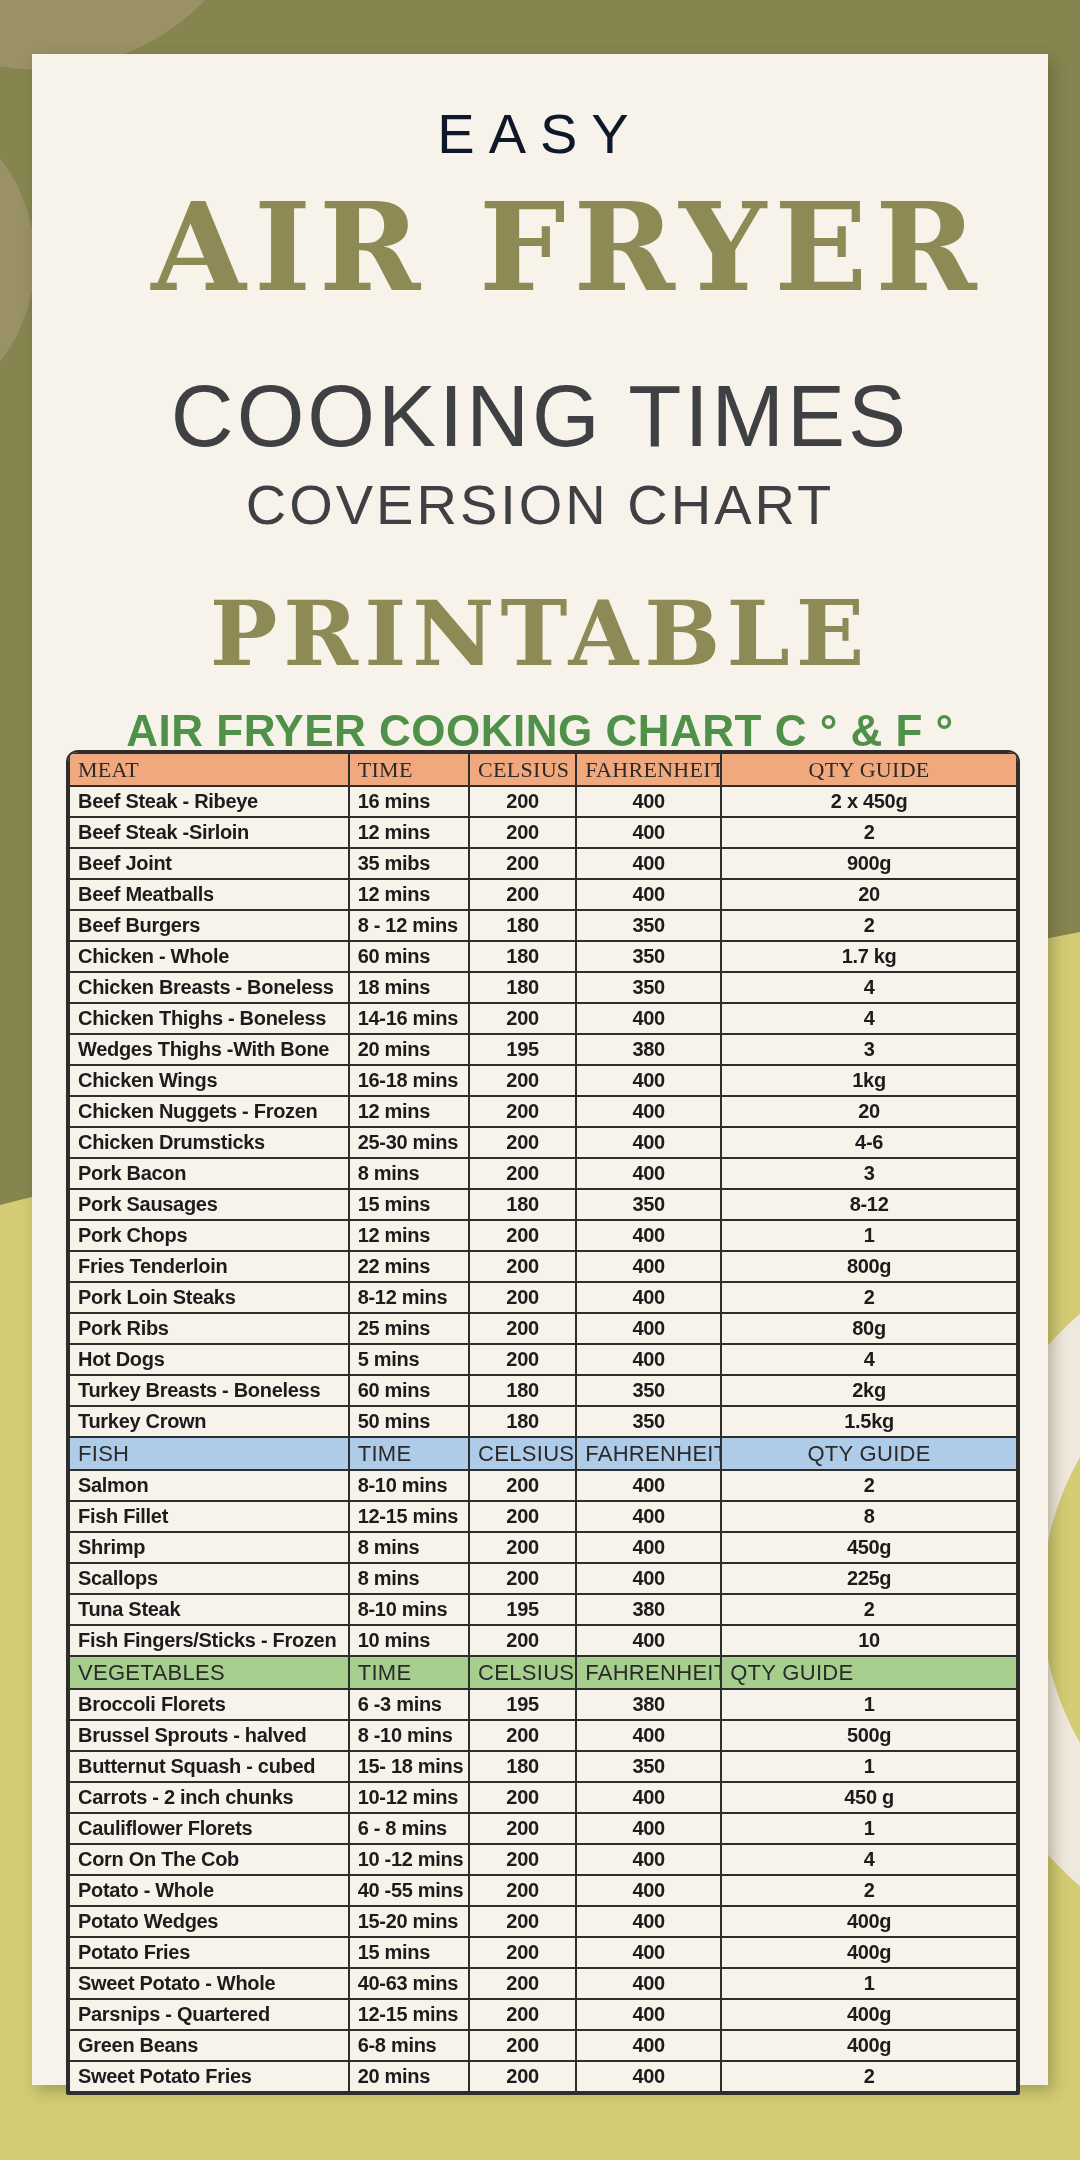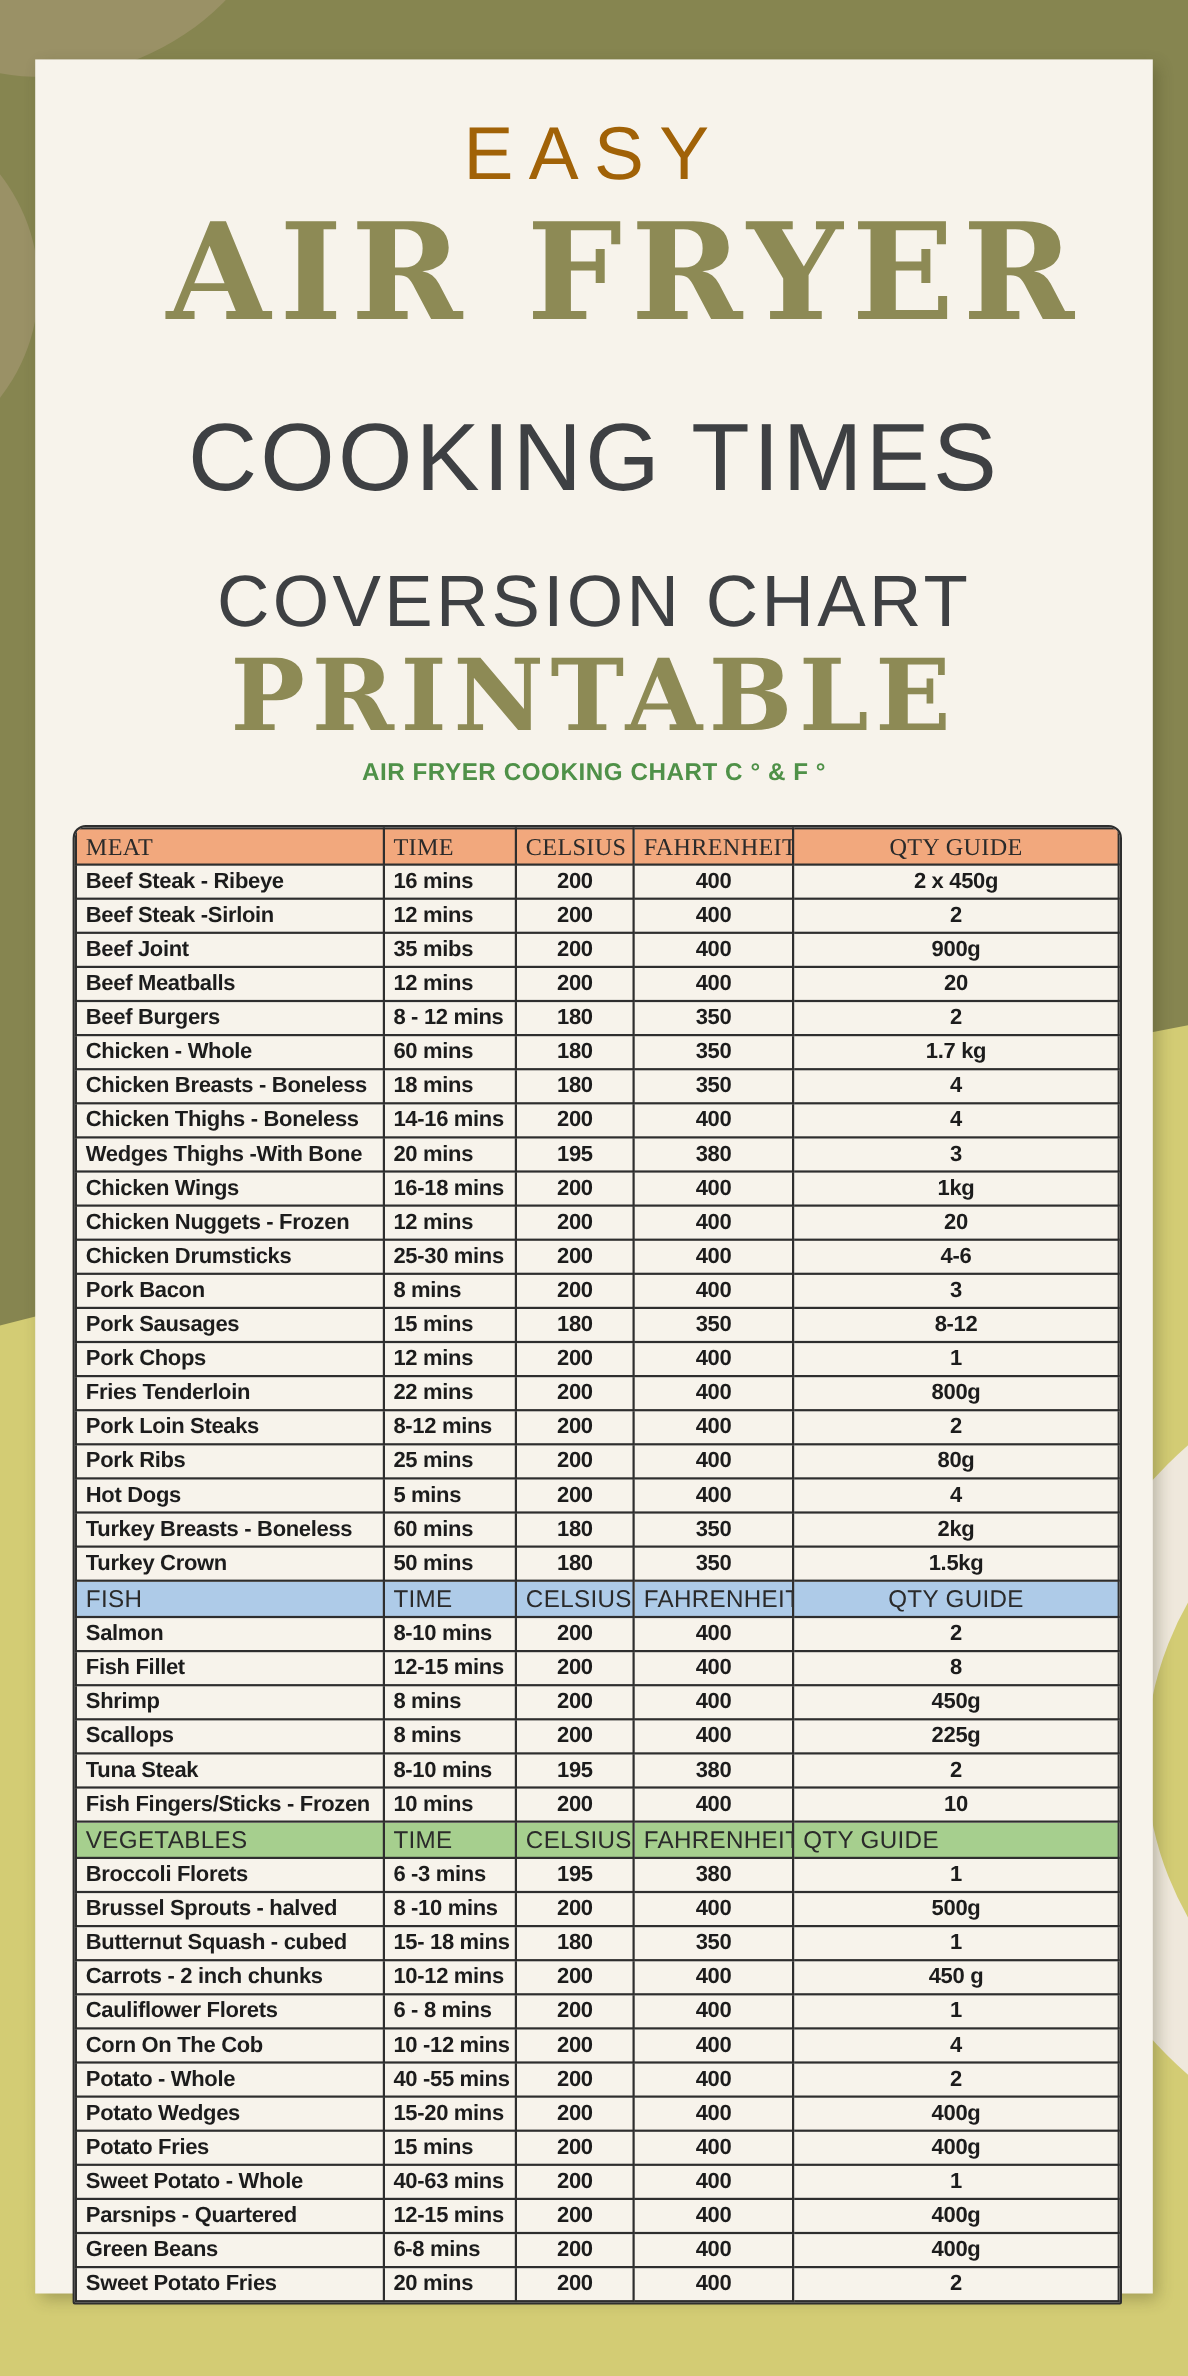--- a/index.html
+++ b/index.html
@@ -18,26 +18,26 @@
     position:absolute;width:760px;height:760px;left:950px;top:1220px;
     border-radius:50%;border:92px solid #EFE8DC;box-sizing:border-box;
     background:transparent;
   }
   
   .card{
     position:absolute;left:32px;top:54px;width:1016px;height:2031px;
     background:#F7F3EB;box-shadow:5px 6px 14px rgba(50,50,20,.30);
   }
   .ttl{position:absolute;width:100%;text-align:center;white-space:nowrap;line-height:1;}
-  .ttl-easy{top:52px;font-size:68px;letter-spacing:14px;color:#a16207;font-weight:400;}
+  .ttl-easy{top:52px;font-size:56px;letter-spacing:14px;color:#0f172a;font-weight:400;}
   .ttl-main{top:132px;font-family:"DejaVu Serif",serif;font-weight:700;font-size:122px;letter-spacing:8px;color:#8D8A55;margin-left:28px;}
   .ttl-line3{top:318px;font-size:87px;letter-spacing:3px;color:#3E4043;font-weight:400;}
-  .ttl-line4{top:423px;font-size:66px;letter-spacing:3px;color:#3E4043;font-weight:400;margin-top:36px;}
+  .ttl-line4{top:423px;font-size:56px;letter-spacing:3px;color:#3E4043;font-weight:400;}
   .ttl-accent{top:534px;font-family:"DejaVu Serif",serif;font-weight:700;font-size:90px;letter-spacing:6px;color:#8D8A55;}
-  .chart-heading{top:637px;font-size:22px;font-weight:700;color:#4F9148;letter-spacing:0.5px;}
+  .chart-heading{top:655px;font-size:44px;font-weight:700;color:#4F9148;letter-spacing:0.5px;}
   
   .table-wrap{
     position:absolute;left:34px;top:696px;width:954px;
     border:2px solid #2E2E2E;border-radius:12px 12px 2px 2px;overflow:hidden;
     box-sizing:border-box;background:#F7F3EB;
   }
   table{width:100%;border-collapse:collapse;table-layout:fixed;
     font-family:"Liberation Sans",sans-serif;color:#1C1C1C;}
   td{border:2px solid #2E2E2E;height:29px;padding:0 8px;white-space:nowrap;
      overflow:hidden;font-size:20px;font-weight:700;letter-spacing:-0.3px;}

